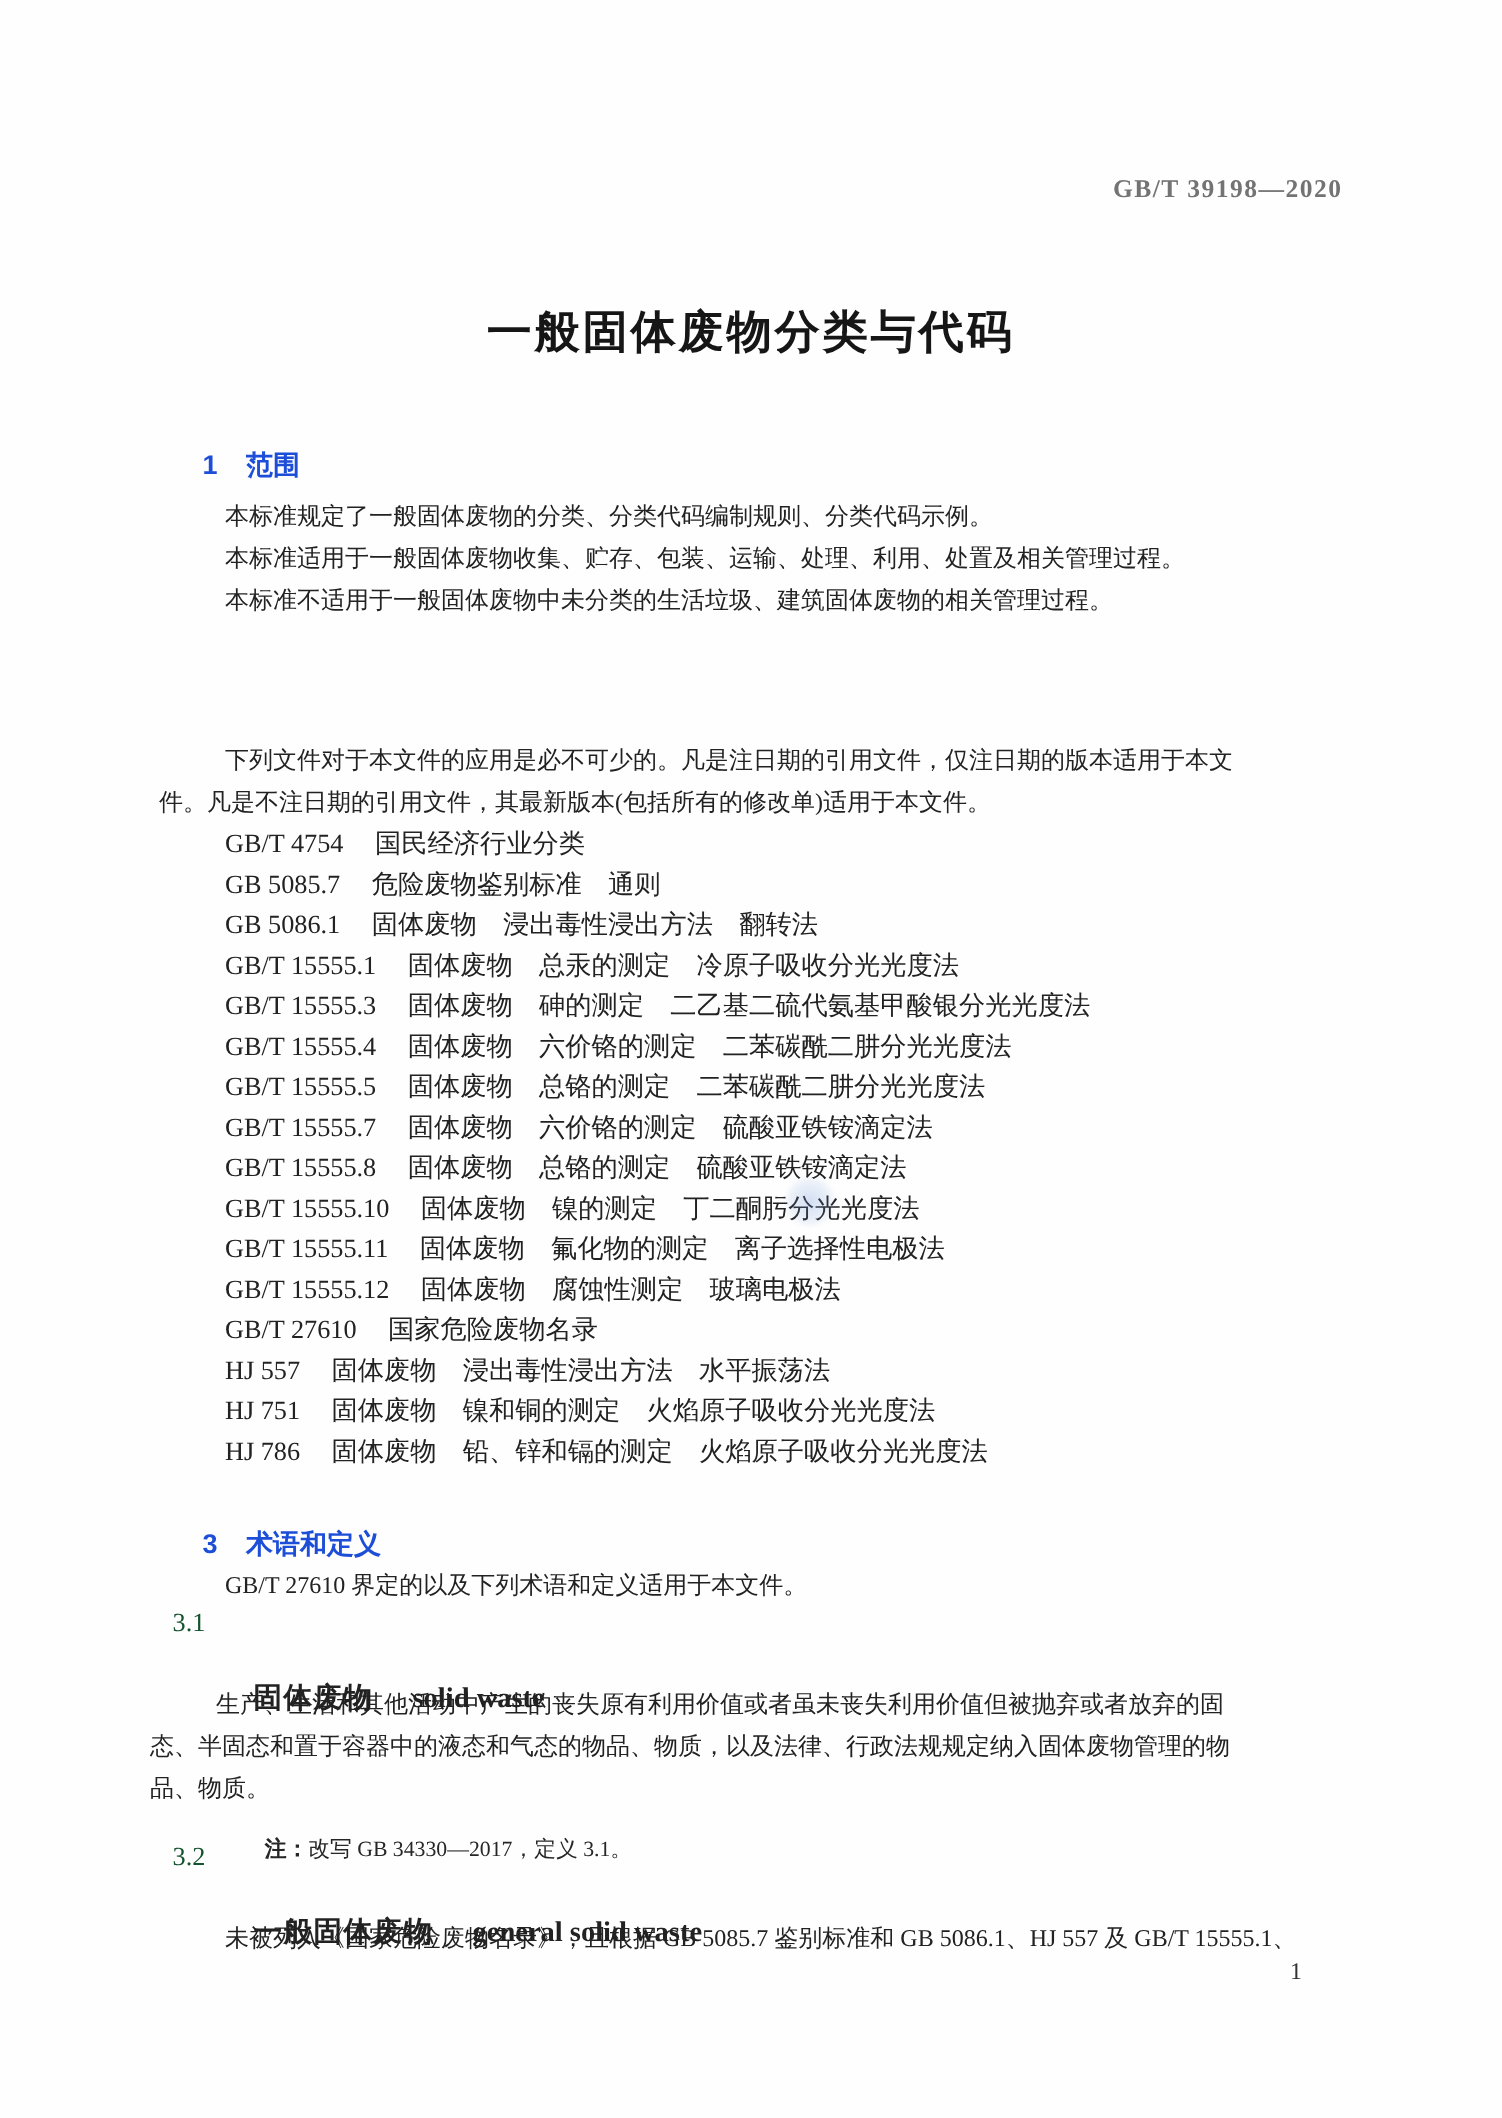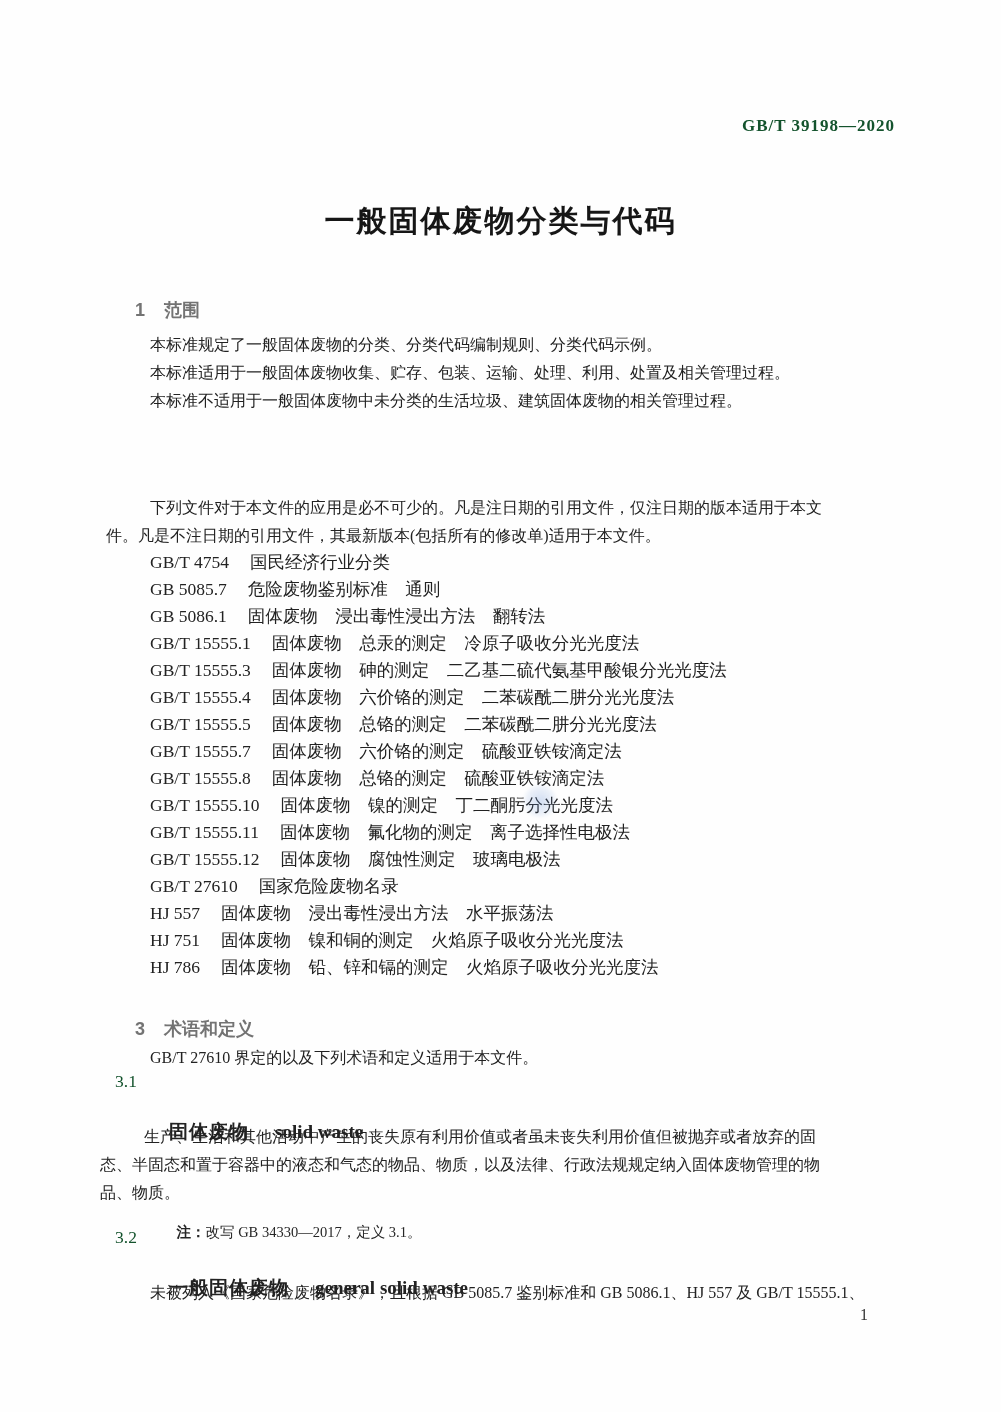--- a/index.html
+++ b/index.html
@@ -12,37 +12,37 @@
     font-family: "Liberation Serif", "DejaVu Serif", serif;
     color: #222222;
   }
   .abs { position: absolute; }
   .line { white-space: pre; }
 
   .header-code {
     top: 116px; right: 106px;
     font-size: 17px; font-weight: 700;
     letter-spacing: 1px;
-    color: #14532d;
+    color: #737373;
   }
   .doc-title {
     top: 201px; left: 0; width: 100%;
     text-align: center;
     font-family: "Liberation Sans", "DejaVu Sans", sans-serif;
     font-weight: 700;
     font-size: 30px;
     letter-spacing: 2px;
     color: #161616;
   }
   .sec-heading {
     left: 115px;
     font-family: "Liberation Sans", "DejaVu Sans", sans-serif;
     font-weight: 700;
     font-size: 18px;
-    color: #737373;
+    color: #1d4ed8;
     white-space: pre;
   }
   .sec-heading .sec-num { display: inline-block; margin-right: 19px; }
   .body-block { font-size: 16px; line-height: 28px; }
   .indent-each div.line { text-indent: 35px; }
   .indent-first div.line:nth-of-type(1) { text-indent: 44px; }
 
   .ref-list {
     left: 150px; top: 549px;
     font-size: 17.5px; line-height: 27px;

